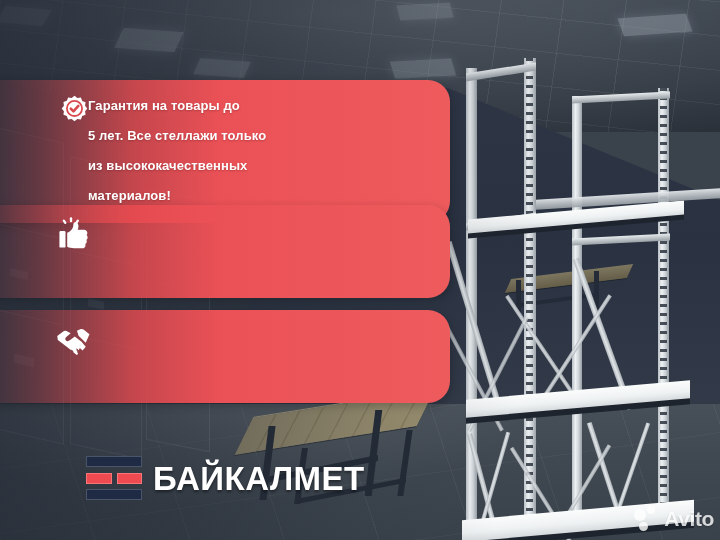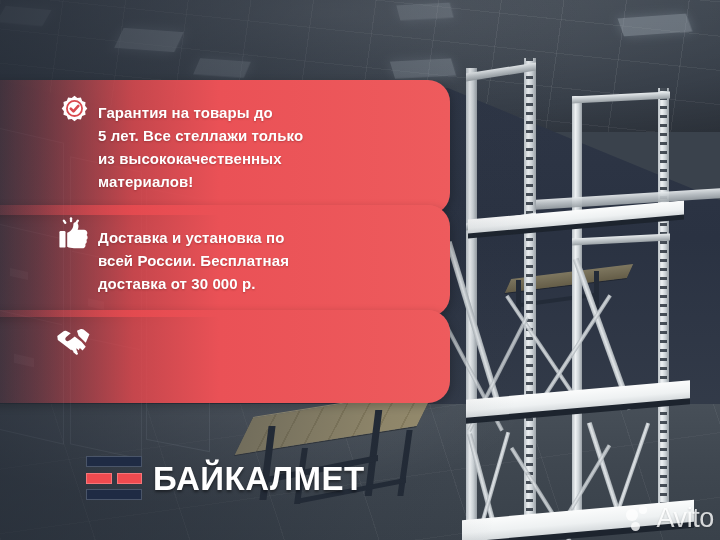--- a/index.html
+++ b/index.html
@@ -156,25 +156,25 @@
   .banner .b-icon{
     position:absolute;left:86px;top:14px;
     width:36px;height:38px;color:#fff;
     display:flex;align-items:flex-start;justify-content:center;
   }
   #banner-delivery .b-icon{top:12px;}
   #banner-payment  .b-icon{top:16px;}
 
   .banner .b-text{
     color:#fff;font-weight:bold;
-    font-size:15px;line-height:23px;
+    font-size:13px;line-height:30px;
     letter-spacing:.1px;
     text-shadow:0 1px 2px rgba(90,20,24,.35);
     white-space:pre-line;
-    margin:10px;
+    margin:0;
   }
 
   
   #logo{position:absolute;left:86px;top:456px;display:flex;align-items:center;gap:11px;}
   .logo-mark{width:56px;height:44px;display:flex;flex-direction:column;justify-content:space-between;}
   .lm-row{display:flex;gap:5px;height:11px;}
   .lm-bar{flex:1;background:#1f2b44;border:1px solid #4a5569;box-sizing:border-box;}
   .lm-sq{flex:1;background:#ef4a4f;border:1px solid #f4767a;box-sizing:border-box;}
   .logo-words{display:flex;flex-direction:column;gap:17px;}
   .logo-main{
@@ -192,21 +192,21 @@
   #avito{
     position:absolute;right:6px;bottom:8px;
     display:flex;align-items:center;gap:4px;opacity:.80;
   }
   #avito .dots{position:relative;width:26px;height:26px;}
   #avito .dots i{position:absolute;border-radius:50%;background:#fff;display:block;}
   #avito .d1{left:0;top:3px;width:12px;height:12px;}
   #avito .d2{left:13px;top:0;width:8px;height:8px;}
   #avito .d3{left:5px;top:16px;width:9px;height:9px;}
   #avito .wm{
-    color:#fff;font-weight:normal;font-size:27px;line-height:27px;letter-spacing:-.4px;
+    color:#fff;font-weight:bold;font-size:21px;line-height:27px;letter-spacing:-.4px;
     text-shadow:0 1px 2px rgba(0,0,0,.25);
   }
 </style>
 </head>
 <body>
 
 <div id="stage">
 
   <div class="scene">
 
@@ -324,23 +324,20 @@
       <svg viewBox="0 0 26 28" width="32" height="34" aria-hidden="true">
         <g fill="currentColor">
           <rect x="9.6" y="0.2" width="1.9" height="4.2" rx=".9"></rect>
           <rect x="4.3" y="1.9" width="1.9" height="4.0" rx=".9" transform="rotate(-34 5.2 3.9)"></rect>
           <rect x="14.6" y="1.9" width="1.9" height="4.0" rx=".9" transform="rotate(34 15.5 3.9)"></rect>
           <rect x="1.0" y="11.6" width="5.0" height="13.6" rx="1.0"></rect>
           <path d="M7.4 12.9c1.9-.6 3.6-2.1 4.5-3.9.5-1 .6-2 .6-3 0-.9.7-1.6 1.6-1.6 1.3 0 2.3 1 2.5 2.3.2 1.4-.1 2.7-.6 3.9h5.3c1.5 0 2.7 1.2 2.7 2.6 0 .6-.2 1.2-.6 1.7.5.5.8 1.1.8 1.9 0 .8-.4 1.6-1 2 .2.4.3.8.3 1.3 0 .9-.5 1.7-1.2 2.1.1.3.2.7.2 1 0 1.5-1.2 2.6-2.7 2.6H13c-2 0-3.9-.4-5.6-1.2z"></path>
         </g>
       </svg>
     </span>
-    <p class="b-text">Доставка и установка по
-всей России. Бесплатная
-доставка от 30 000 р.</p>
   </div>
 
   <div class="banner" id="banner-payment">
     <span class="b-icon">
       <svg viewBox="0 0 34 26" width="36" height="29" aria-hidden="true">
         <g fill="currentColor">
           <path d="M1.2 8.8l5.6-4.4c.9-.7 2.1-.8 3.1-.3l4.0 2.1-4.2 3.4c-1.0.8-1.2 2.2-.5 3.2.8 1.1 2.3 1.3 3.3.5l5.2-4.1 6.4 5.0 4.0 4.6-3.0 3.6-2.6-2.2-1.0 1.9-2.4-1.9-1.1 2.1-2.5-2.0-1.1 2.0-8.0-6.2-4.7-3.6z"></path>
           <path d="M33.0 8.3l-5.5-4.3c-.9-.7-2.1-.8-3.1-.3l-3.0 1.6 7.4 5.8z" opacity=".0"></path>
           <path d="M19.8 3.9l3.1-1.5c1.0-.5 2.2-.4 3.1.3l5.6 4.4-3.5 8.0-6.8-6.5z"></path>
           <rect x="10.5" y="15.0" width="9.2" height="2.6" rx="1.3" transform="rotate(38 15.1 16.3)"></rect>

